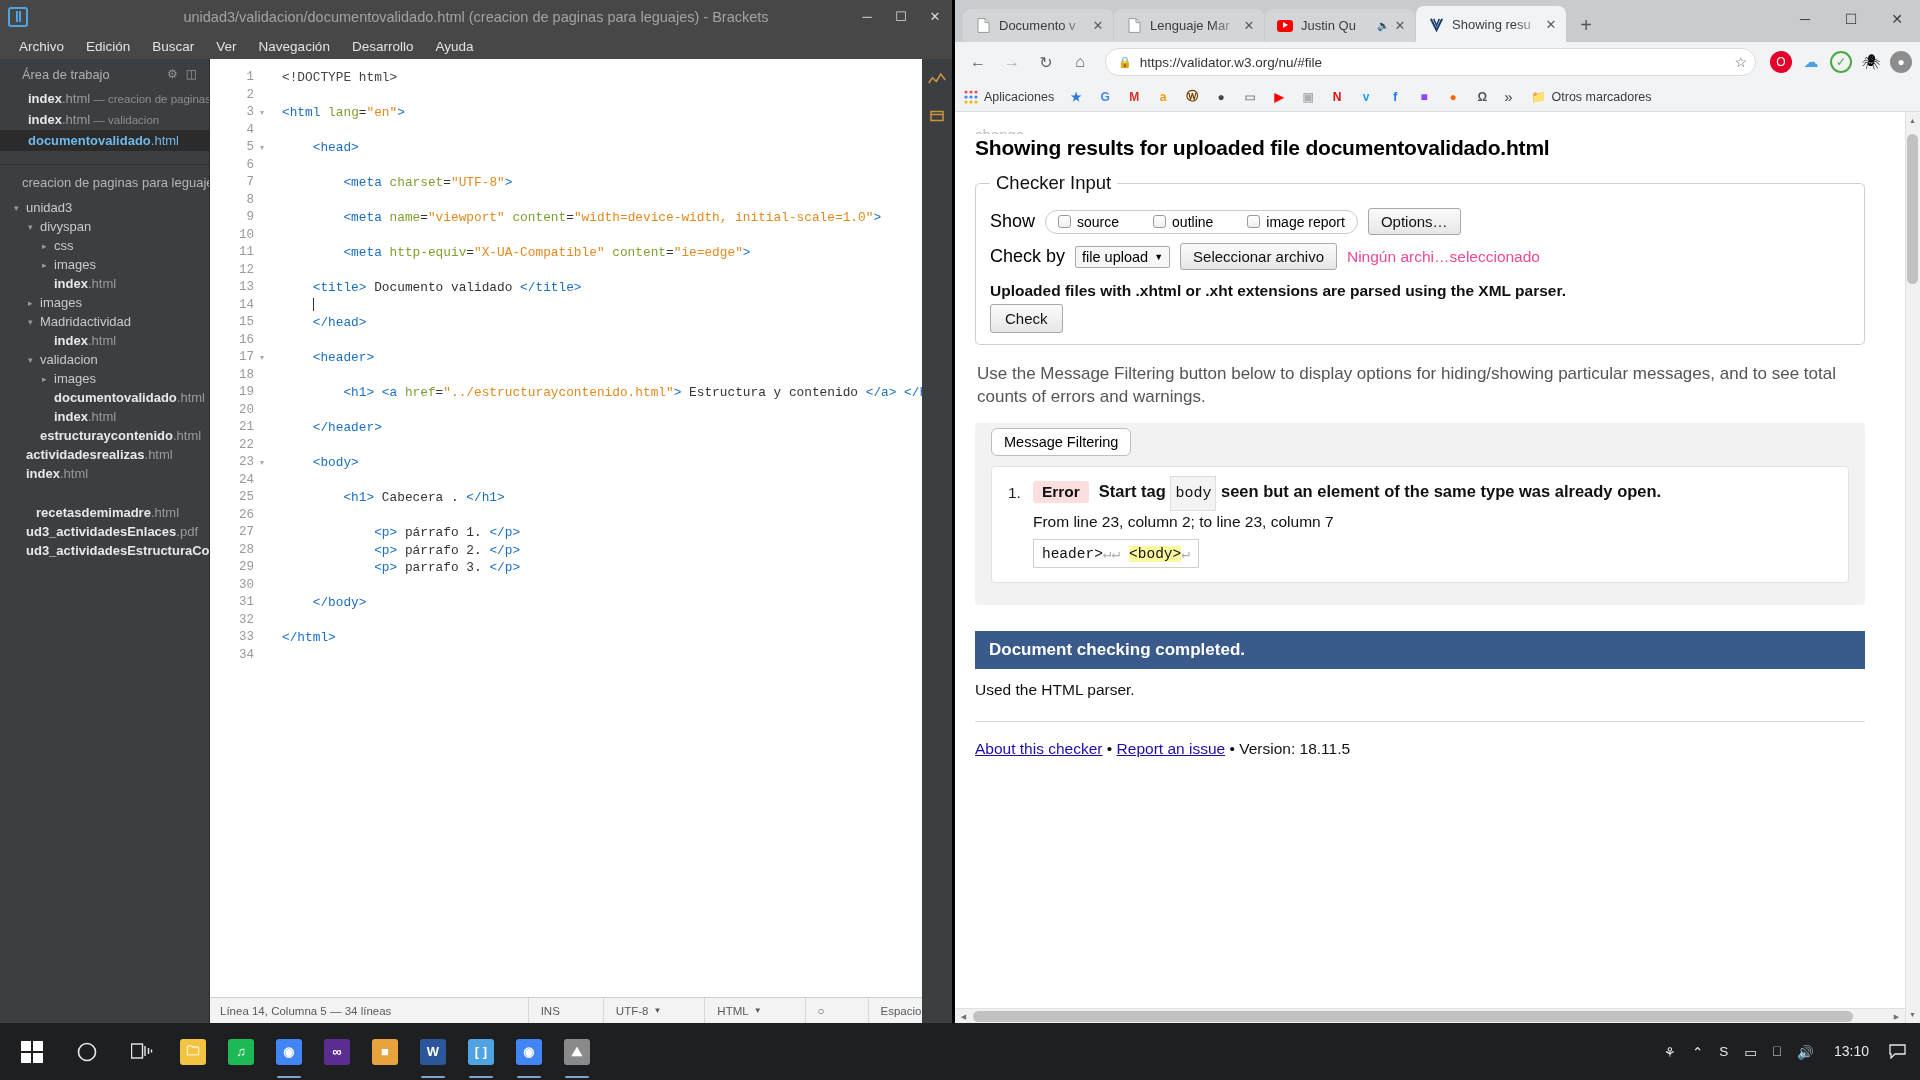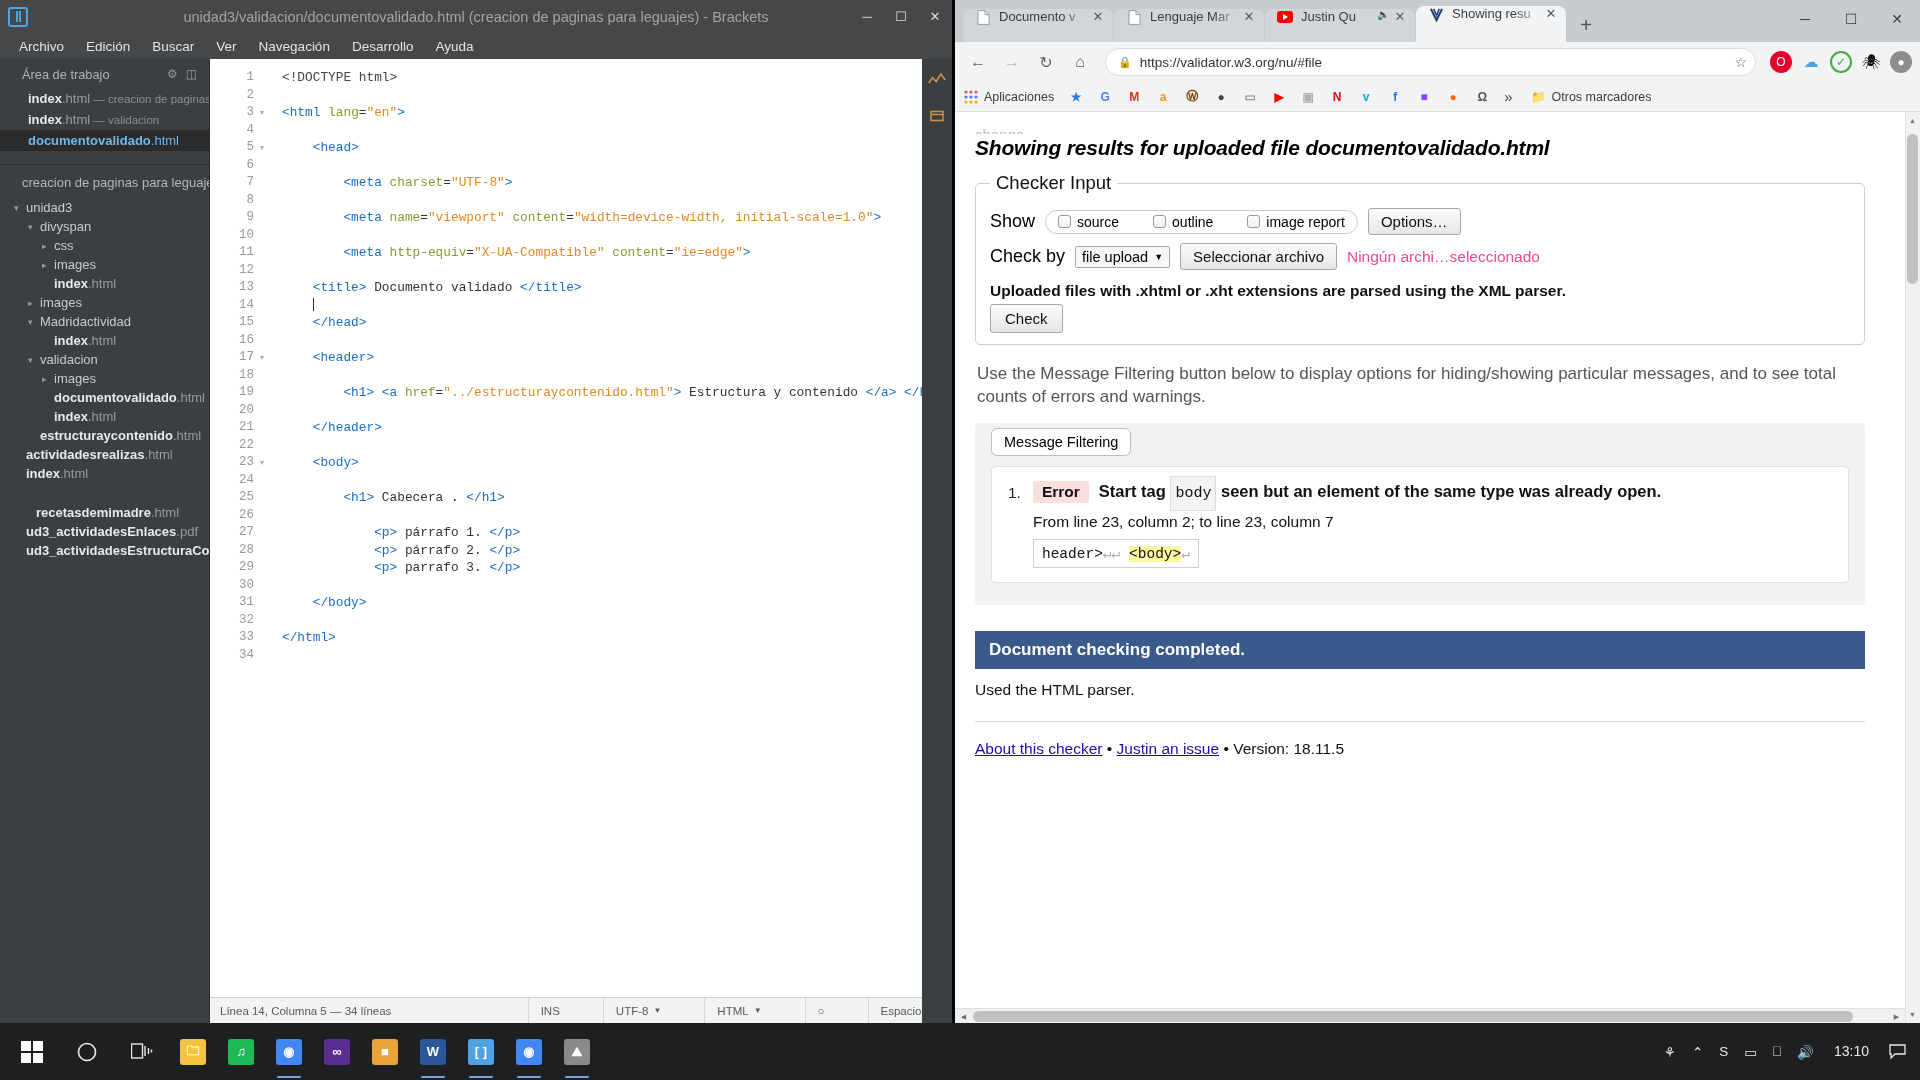--- a/index.html
+++ b/index.html
@@ -97,21 +97,21 @@
   #chrome {
     position:absolute; left:955px; top:0; width:965px; height:1023px;
     background:#d6d6d6; display:flex; flex-direction:column;
   }
   #chrome-tabstrip {
     height:42px; flex:0 0 42px; background:#c9ccce; display:flex; align-items:flex-end;
     padding-left:8px; position:relative;
   }
   .ctab {
     height:33px; width:150px; background:#d3d6d8; border-radius:8px 8px 0 0;
-    display:flex; align-items:flex-start; padding:0 6px 0 12px; font-size:13px; color:#3c3c3c;
+    display:flex; align-items:center; padding:0 6px 0 12px; font-size:13px; color:#3c3c3c;
     margin-right:1px; position:relative; overflow:hidden;
   }
   .ctab.active { background:#f1f3f4; height:36px; }
   .ctab .favicon { width:16px;height:16px;flex:0 0 16px;margin-right:8px; display:flex;align-items:center;justify-content:center;}
   .ctab .tlabel {
     flex:1; white-space:nowrap; overflow:hidden;
     -webkit-mask-image:linear-gradient(to right,#000 70%,transparent 100%);
     mask-image:linear-gradient(to right,#000 70%,transparent 100%);
   }
   .ctab .tclose { width:18px;flex:0 0 18px;text-align:center;color:#5a5a5a;font-size:13px;}
@@ -143,21 +143,21 @@
   #page-scrollarea { position:absolute; inset:0 15px 0 0; overflow:hidden; }
   #vscroll-track { position:absolute;right:0;top:0;bottom:0;width:15px;background:#f1f1f1;border-left:1px solid #e0e0e0;}
   #vscroll-thumb { position:absolute;right:2px;top:22px;width:11px;height:150px;background:#c1c1c1;border-radius:6px;}
   .vsarrow { position:absolute;right:0;width:15px;height:17px;display:flex;align-items:center;justify-content:center;font-size:7px;color:#707070;}
   #hscroll-track { position:absolute;left:0;right:15px;bottom:0;height:15px;background:#f1f1f1;border-top:1px solid #e0e0e0;}
   #hscroll-thumb { position:absolute;left:18px;top:2px;height:11px;width:880px;background:#c1c1c1;border-radius:6px;}
   .hsarrow { position:absolute;top:0;height:15px;width:17px;display:flex;align-items:center;justify-content:center;font-size:7px;color:#707070;}
   
   #valcontent { padding:14px 40px 0 20px; font-family:"Liberation Sans", sans-serif; color:#000; }
   #cut { color:#bdbdbd; font-size:15px; margin-bottom:-4px; height:8px; overflow:hidden;}
-  #valtitle { font-size:21px; font-weight:bold; margin:6px 0 12px 0; letter-spacing:-0.2px;font-style:italic;}
+  #valtitle { font-size:21px; font-weight:bold; margin:6px 0 12px 0; letter-spacing:-0.2px;}
   fieldset#checkerinput {
     border:1px solid #cfcfcf; border-radius:5px; padding:6px 14px 16px 14px; margin-bottom:18px;
   }
   fieldset#checkerinput legend { font-size:18.5px; padding:0 6px; color:#111; }
   .frow { display:flex; align-items:center; gap:10px; margin:8px 0; font-size:18px;}
   .pill {
     border:1px solid #cacaca; border-radius:13px; padding:3px 12px; display:flex; align-items:center; gap:34px;
     background:#fff;
   }
   .chkwrap { display:flex; align-items:center; gap:6px; font-size:14px;}
@@ -642,21 +642,21 @@
             </div>
           </div>
         </div>
 
         <div id="donebar">Document checking completed.</div>
         <div class="doneline">Used the HTML parser.</div>
         <hr id="footrule">
         <div id="footer">
           <a href="#">About this checker</a>
           <span>•</span>
-          <a href="#">Justin an issue</a>
+          <a href="#">Report an issue</a>
           <span>•</span>
           <span>Version: 18.11.5</span>
         </div>
       </div>
     </div>
 
     <div id="vscroll-track">
       <div class="vsarrow" style="top:0;">▲</div>
       <div id="vscroll-thumb"></div>
       <div class="vsarrow" style="bottom:0;">▼</div>

